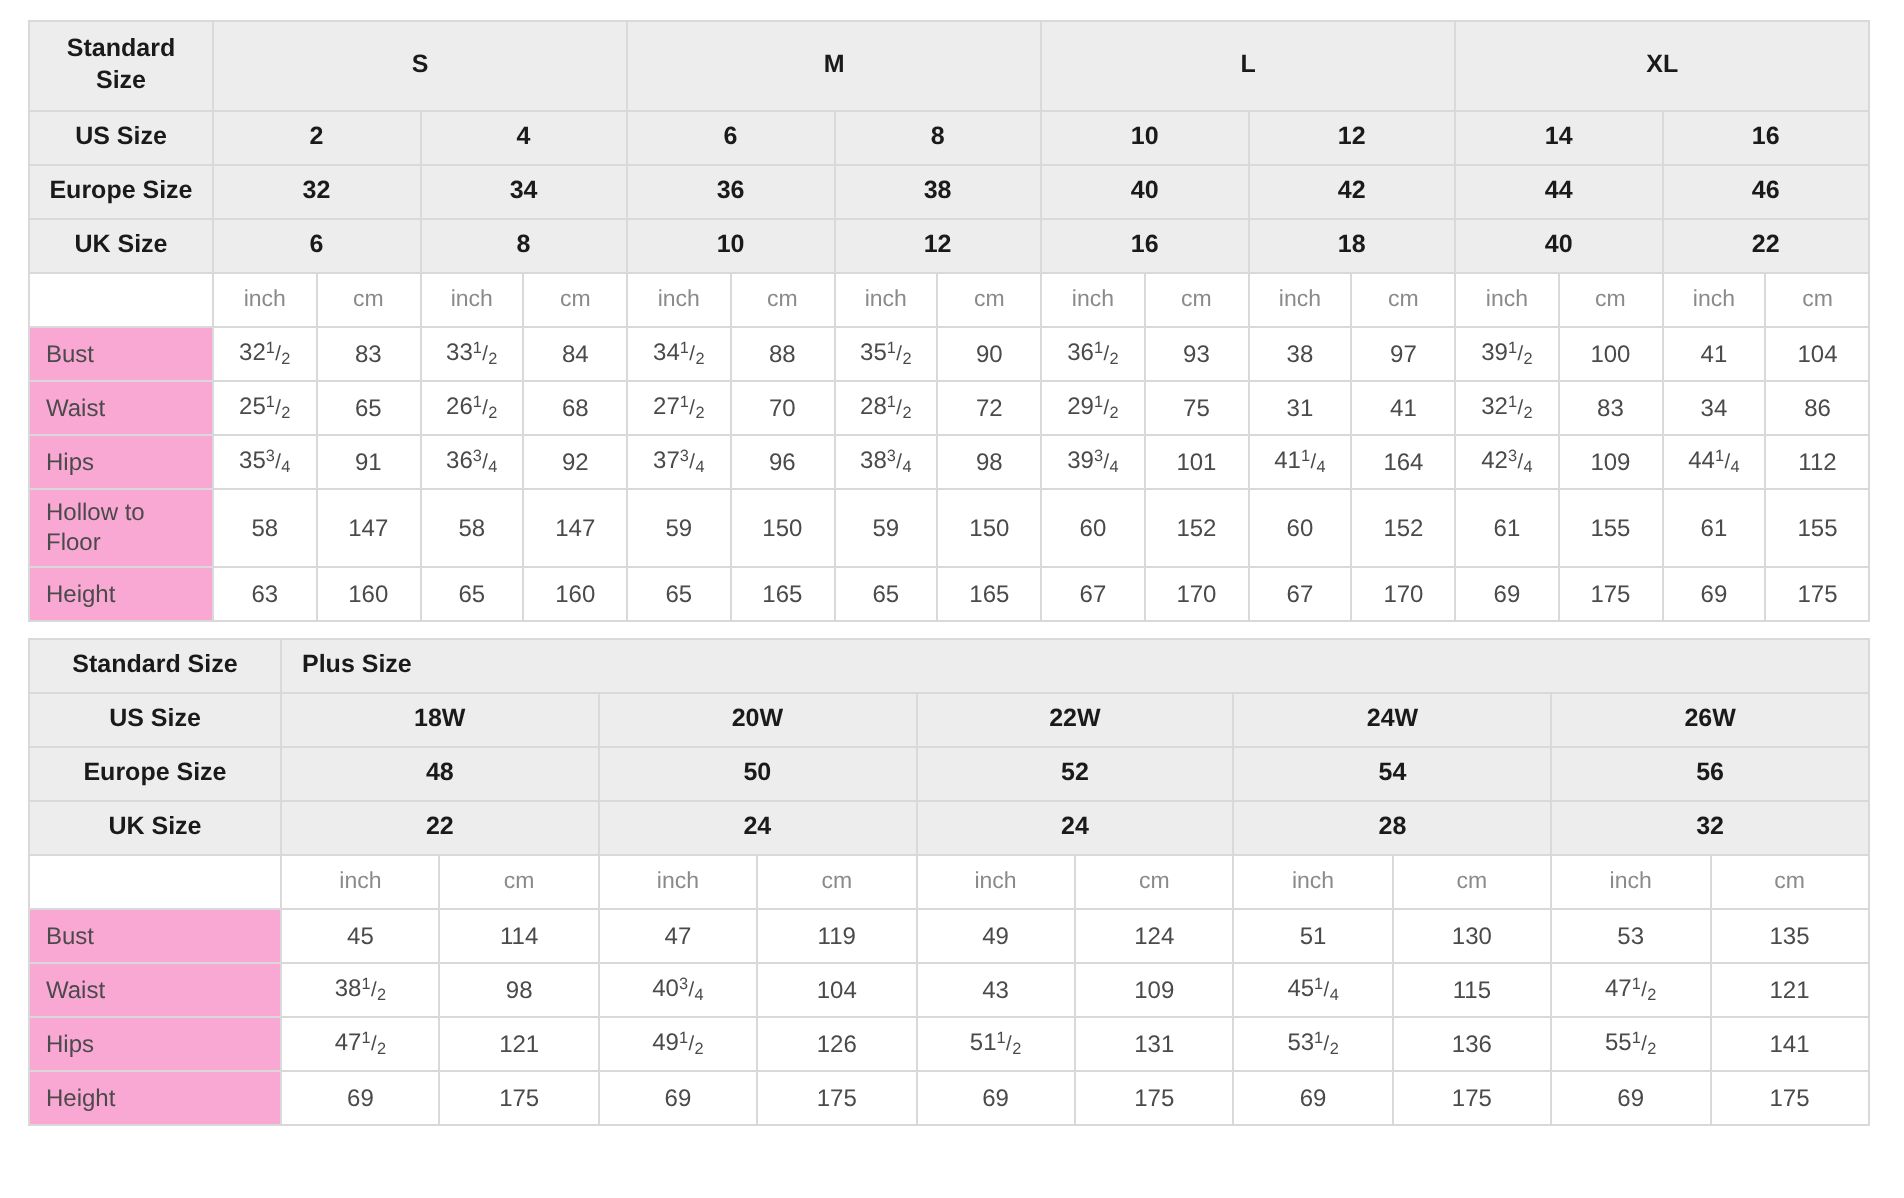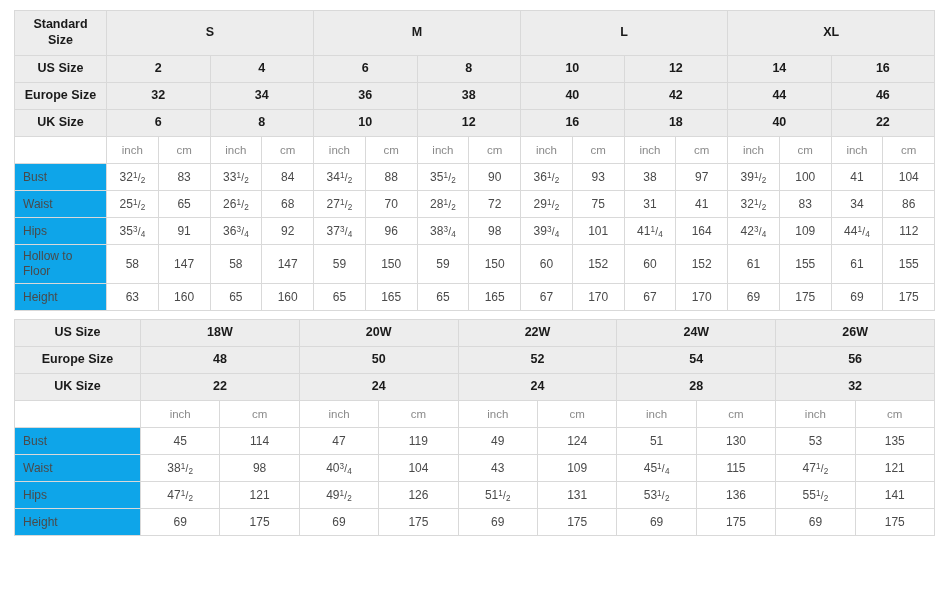--- a/index.html
+++ b/index.html
@@ -18,21 +18,21 @@
     font-size:12px;
     padding:0;
     height:26px;
     background:#ffffff;
     line-height:1.25;
   }
   
   td.hd{background:#ededed;color:#1a1a1a;font-weight:bold;font-size:12.5px;}
   td.hd-big{background:#ededed;color:#1a1a1a;font-weight:bold;font-size:12.5px;height:44px;}
   td.unit{background:#ffffff;color:#8a8a8a;font-size:11.5px;height:24px;}
-  td.rowlabel{text-align:left;padding-left:8px;color:#4a4a4a;font-size:12px;background:#0ea5e9;margin-left:41px;}
+  td.rowlabel{text-align:left;padding-left:8px;color:#4a4a4a;font-size:12px;background:#f9a8d4;margin-left:41px;}
   td.blank{background:#ffffff;border:1px solid #d9d9d9;}
   td.tall{height:38px;}
   td.data{font-size:12px;color:#4a4a4a;}
   .frac{white-space:nowrap;}
   .frac sup{font-size:0.68em;vertical-align:0.42em;line-height:0;}
   .frac sub{font-size:0.68em;vertical-align:-0.22em;line-height:0;}
   .frac .sl{font-size:0.85em;padding:0 0.02em;}
   .gap{height:8px;}
   .plus-title{text-align:left;padding-left:10px;}
 </style>
@@ -215,20 +215,24 @@
 
   <div class="gap"></div>
 
   <table>
     <colgroup>
       <col style="width:126px">
       <col span="10" style="width:79.4px">
     </colgroup>
     <tbody>
 
+      <tr>
+        <td class="hd">Standard Size</td>
+        <td class="hd plus-title" colspan="10">Plus Size</td>
+      </tr>
 
       <tr>
         <td class="hd">US Size</td>
         <td class="hd" colspan="2">18W</td>
         <td class="hd" colspan="2">20W</td>
         <td class="hd" colspan="2">22W</td>
         <td class="hd" colspan="2">24W</td>
         <td class="hd" colspan="2">26W</td>
       </tr>
 

